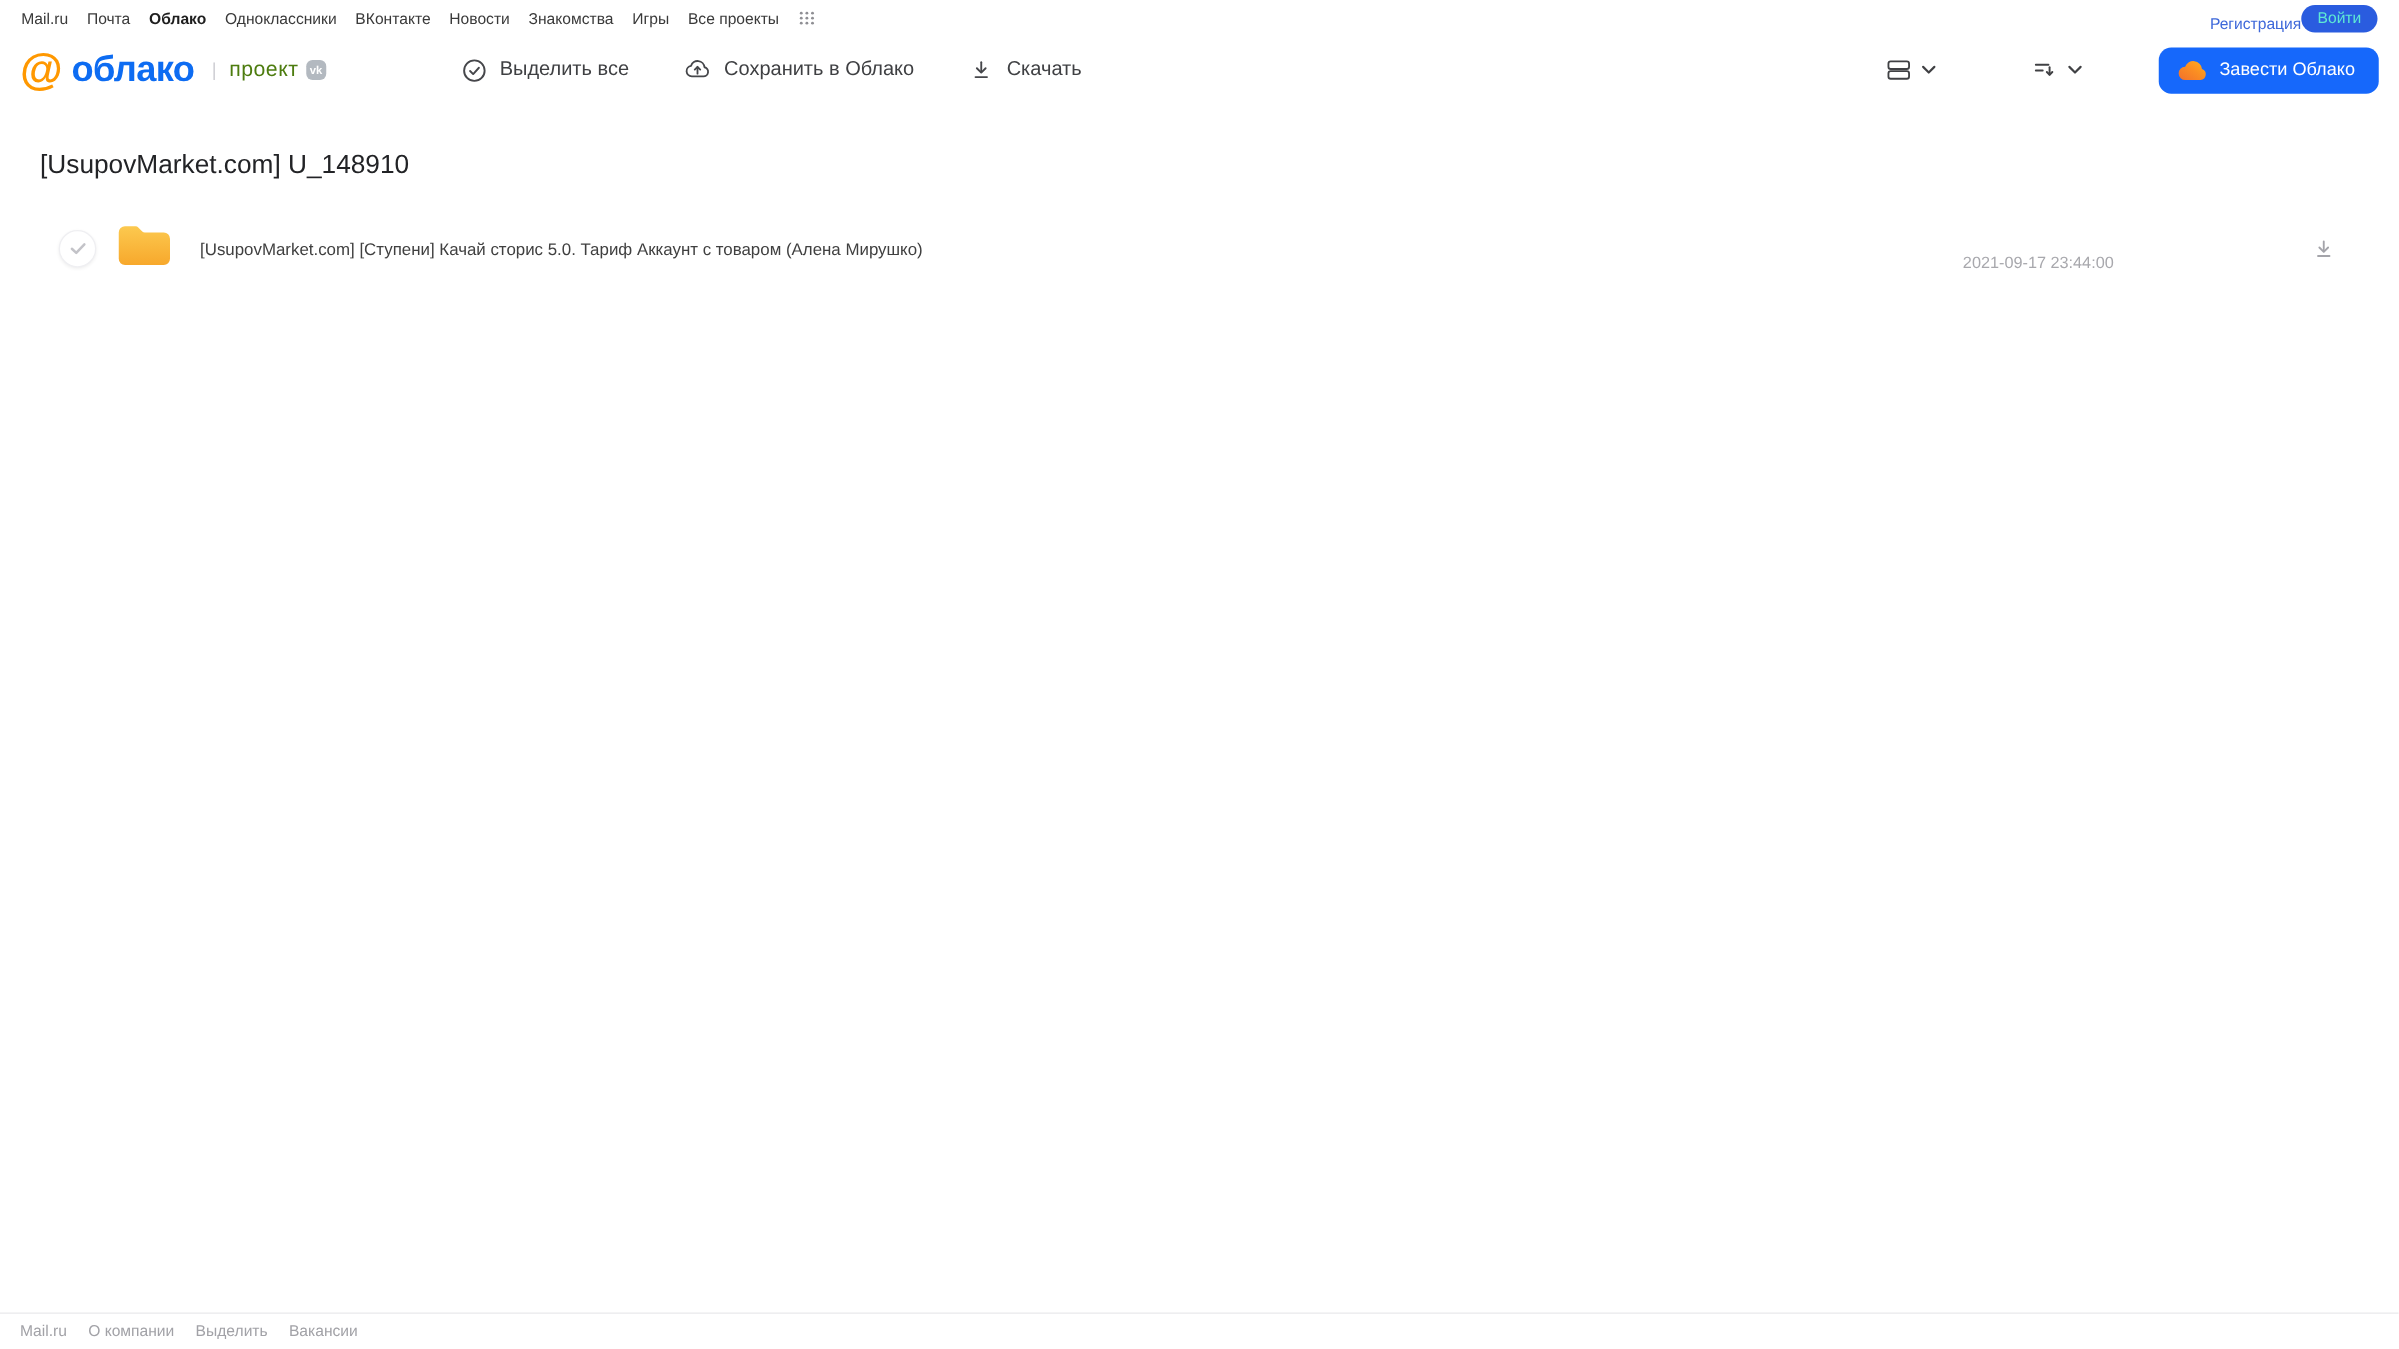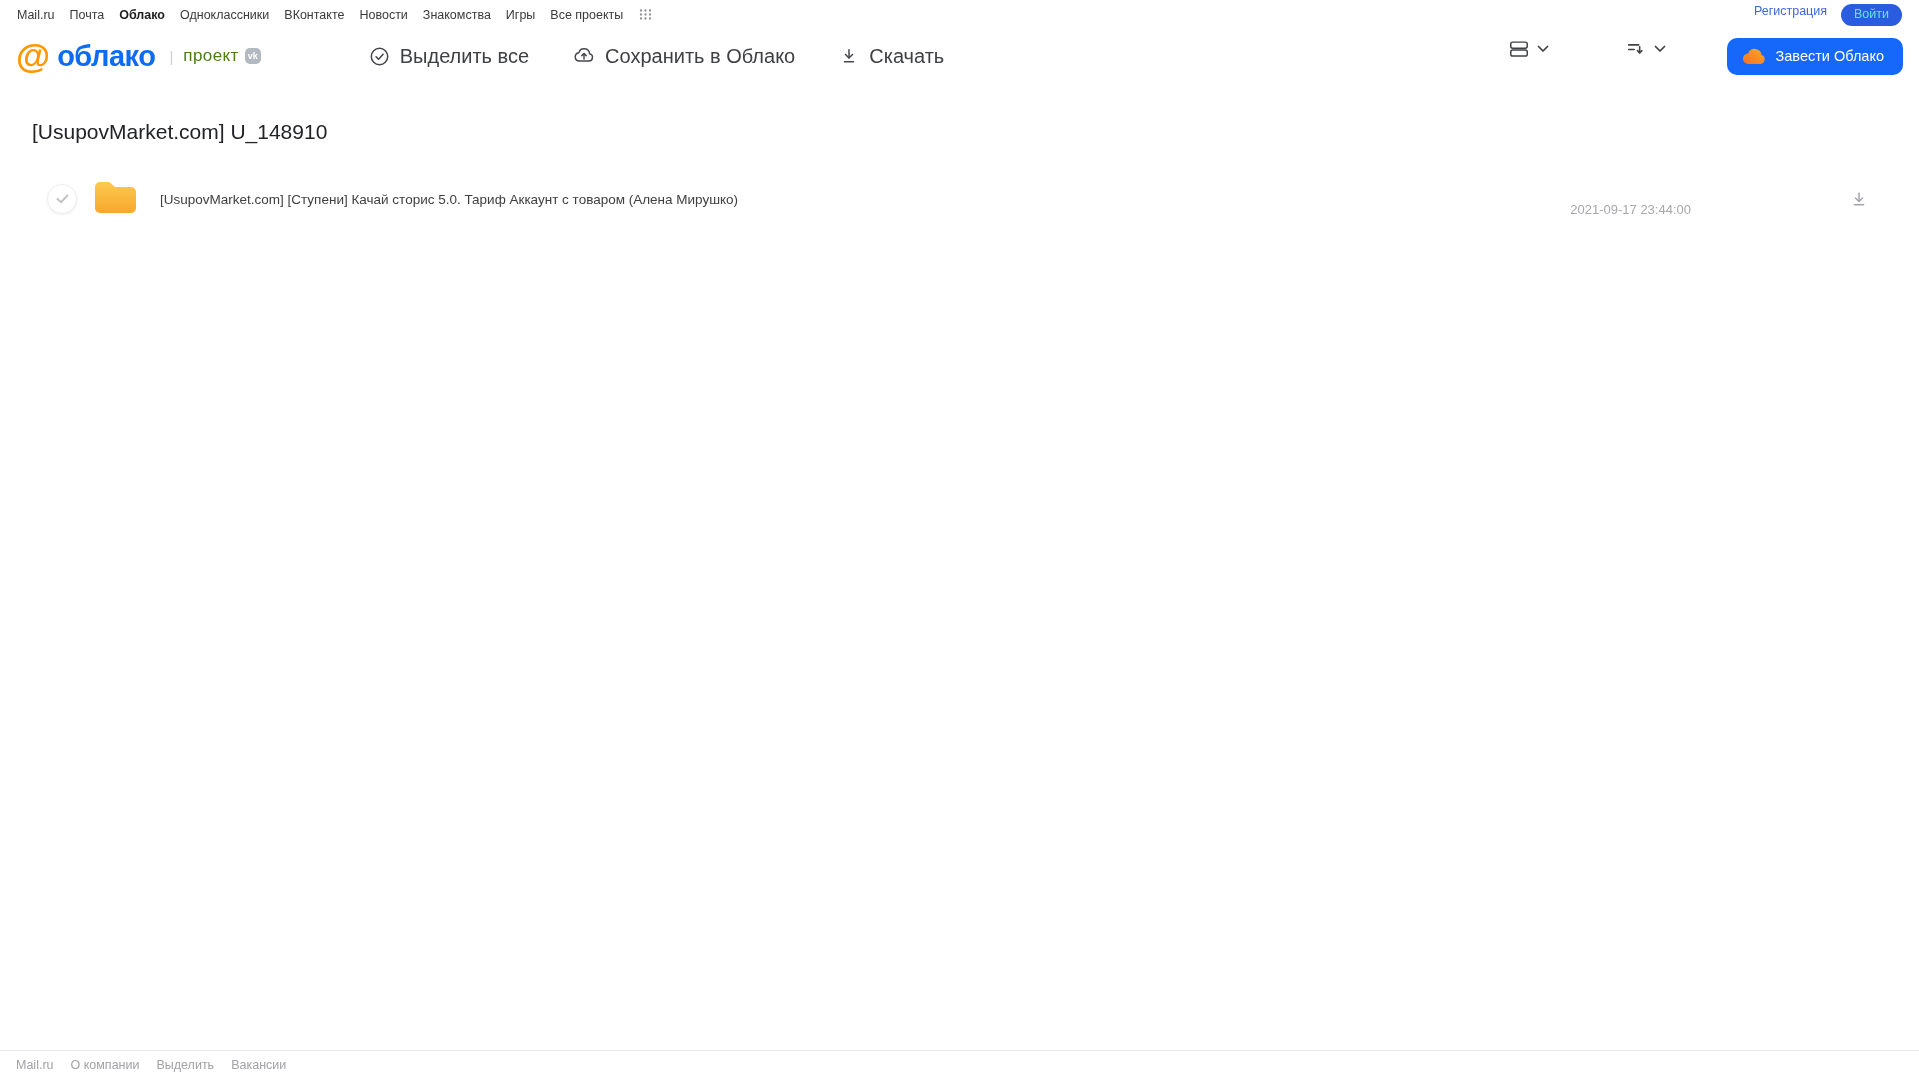--- a/index.html
+++ b/index.html
@@ -23,21 +23,21 @@
     display: flex;
     align-items: center;
     padding: 2px 17px 0 17px;
     font-size: 12.5px;
     flex: none;
   }
   .topnav { display: flex; align-items: center; }
   .topnav a { color: #3a3a3a; margin-right: 15px; white-space: nowrap; }
   .topnav a.active { font-weight: bold; color: #1e1e1e; }
   .grid-icon { margin-left: 1px; display: inline-flex; }
-  .topbar-right { margin-left: auto; display: flex; align-items: flex-start; gap: 14px; }
+  .topbar-right { margin-left: auto; display: flex; align-items: flex-end; }
   .register-link { color: #3e68da; }
   .login-btn {
     background: #2a5cdf;
     color: #5eead4;
     border: none;
     border-radius: 12px;
     padding: 3px 13px 4px;
     font-size: 12.5px;
     line-height: 1.2;
   }
@@ -78,25 +78,25 @@
     display: inline-flex;
     align-items: center;
     justify-content: center;
     margin-left: 6px;
   }
 
   .toolbar { display: flex; align-items: center; gap: 44px; margin-left: 108px; }
   .tool-btn {
     display: flex; align-items: center; gap: 10px;
     background: none; border: none;
-    font-size: 20px; color: #3f4043;
+    font-size: 16px; color: #3f4043;
   }
   .tool-btn svg { flex: none; }
 
-  .appbar-right { margin-left: auto; display: flex; align-items: flex-start; gap: 36px; }
+  .appbar-right { margin-left: auto; display: flex; align-items: center; gap: 36px; }
   .icon-control { display: flex; align-items: center; gap: 7px; background: none; border: none; }
   .icon-control.view-toggle { margin-right: 40px; }
   .icon-control.sort-control { margin-right: 25px; }
   .get-cloud-btn {
     display: flex; align-items: center; gap: 10px;
     background: #1668fb;
     color: #fff;
     border: none;
     border-radius: 10px;
     height: 37px;

